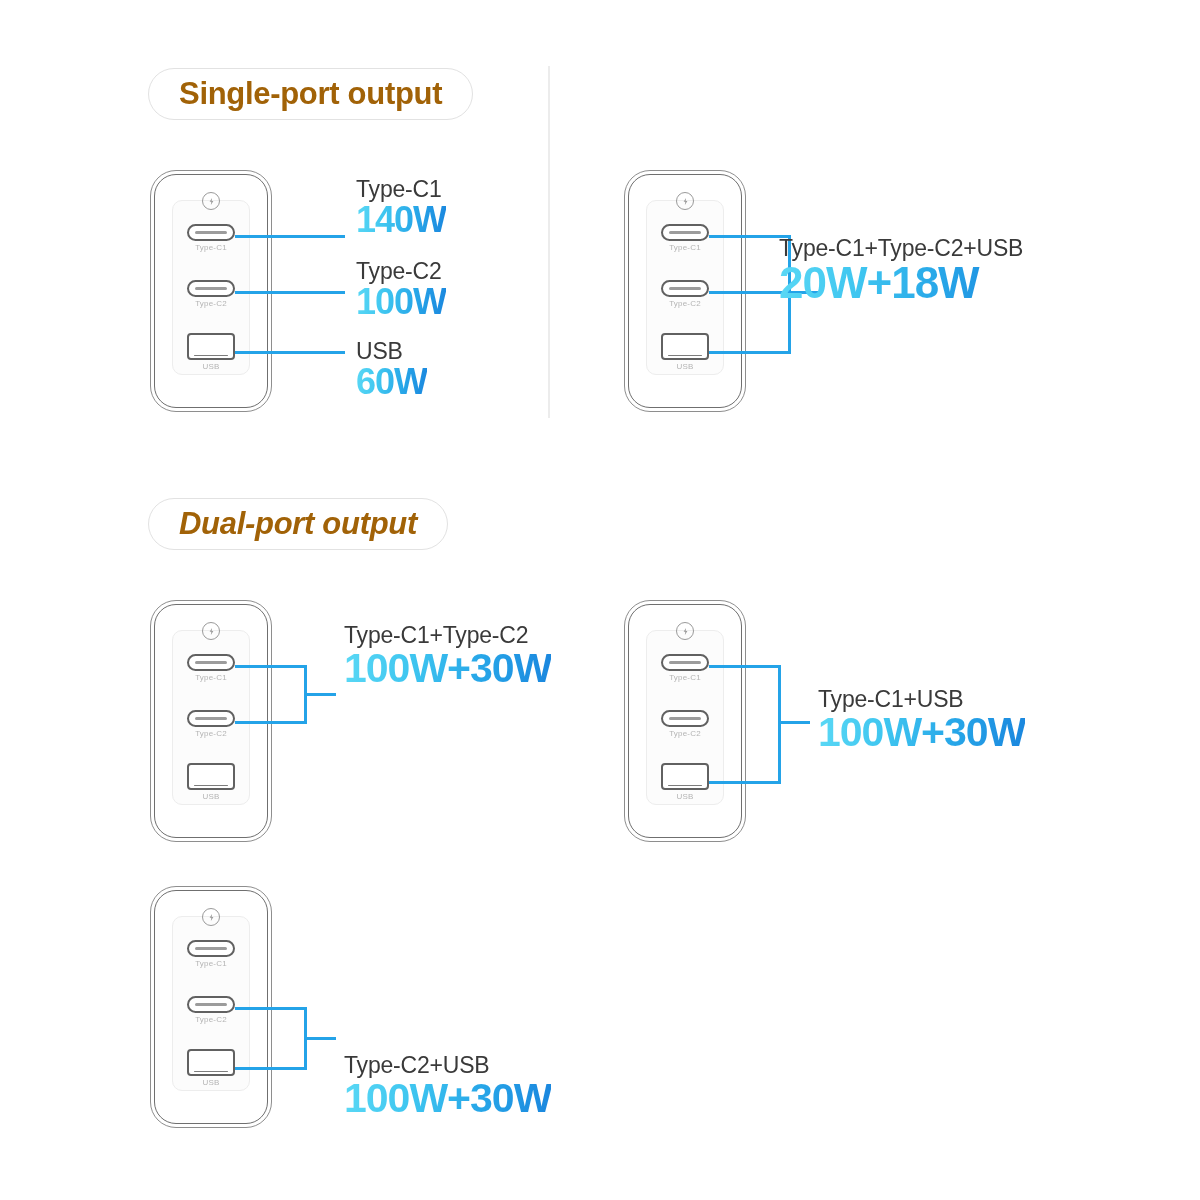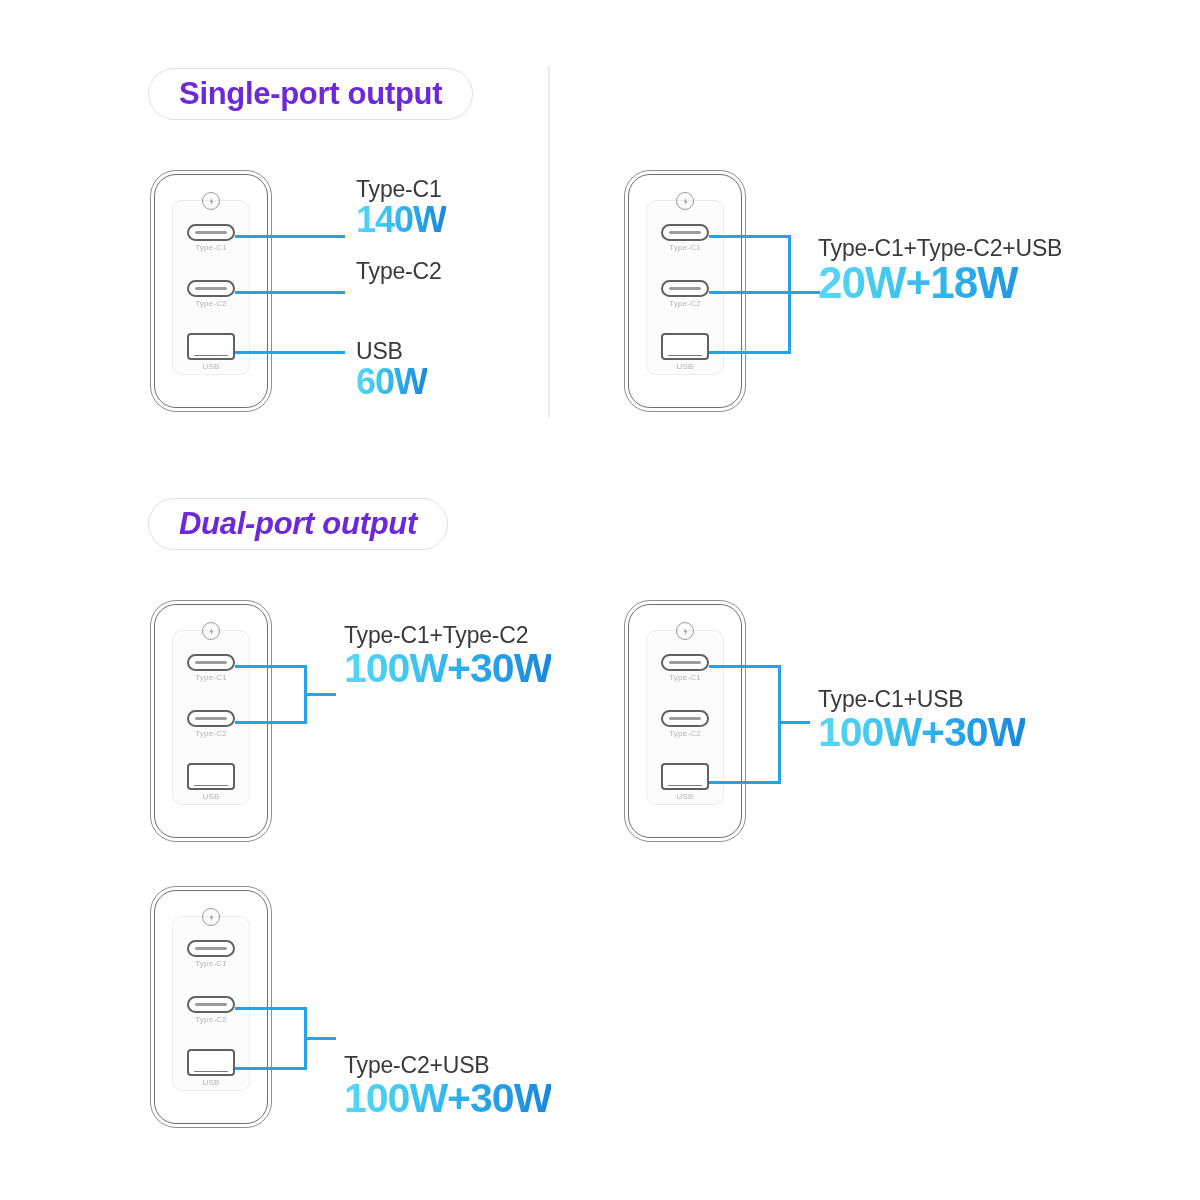--- a/index.html
+++ b/index.html
@@ -19,21 +19,21 @@
     border:1.5px solid #e2e2e2;
     border-radius:26px;
     background:#fff;
     height:52px;
     display:flex;align-items:center;justify-content:center;
     padding:0 30px;
     box-sizing:border-box;
     font-size:31px;
     font-weight:bold;
     letter-spacing:-0.3px;
-    color:#6d28d9;
+    color:#a16207;
     white-space:nowrap;
   }
 
   
   .divider{
     position:absolute;
     width:1.5px;
     background:#ececec;
   }
 
@@ -174,20 +174,21 @@
   <div class="hline" style="left:235px;top:291px;width:110px;"></div>
   <div class="hline" style="left:235px;top:351px;width:110px;"></div>
 
   <div class="callout" style="left:356px;top:176px;">
     <div class="ctitle">Type-C1</div>
     <div class="cvalue v-lg">140W</div>
   </div>
 
   <div class="callout" style="left:356px;top:258px;">
     <div class="ctitle">Type-C2</div>
+    <div class="cvalue v-lg">100W</div>
   </div>
 
   <div class="callout" style="left:356px;top:338px;">
     <div class="ctitle">USB</div>
     <div class="cvalue v-lg">60W</div>
   </div>
 
   <div class="charger" style="left:624px;top:170px;width:122px;height:242px;">
     <div class="body-outer"></div>
     <div class="body-inner-edge"></div>
@@ -214,21 +215,21 @@
       </div>
     <div class="plabel" style="left:37px;top:192px;width:48px;">USB</div>
   </div>
 
   <div class="hline" style="left:709px;top:235px;width:82px;"></div>
   <div class="hline" style="left:709px;top:291px;width:82px;"></div>
   <div class="hline" style="left:709px;top:351px;width:82px;"></div>
   <div class="vline" style="left:788px;top:235px;height:119px;"></div>
   <div class="hline" style="left:788px;top:291px;width:32px;"></div>
 
-  <div class="callout" style="left:818px;top:235px;">
+  <div class="callout" style="left:779px;top:235px;">
     <div class="ctitle">Type-C1+Type-C2+USB</div>
     <div class="cvalue v-md">20W+18W</div>
   </div>
 
   <div class="charger" style="left:150px;top:600px;width:122px;height:242px;">
     <div class="body-outer"></div>
     <div class="body-inner-edge"></div>
     <div class="panel" style="left:22px;top:30px;width:78px;height:175px;"></div>
 
     <div class="bolt" style="left:52px;top:22px;width:18px;height:18px;">

